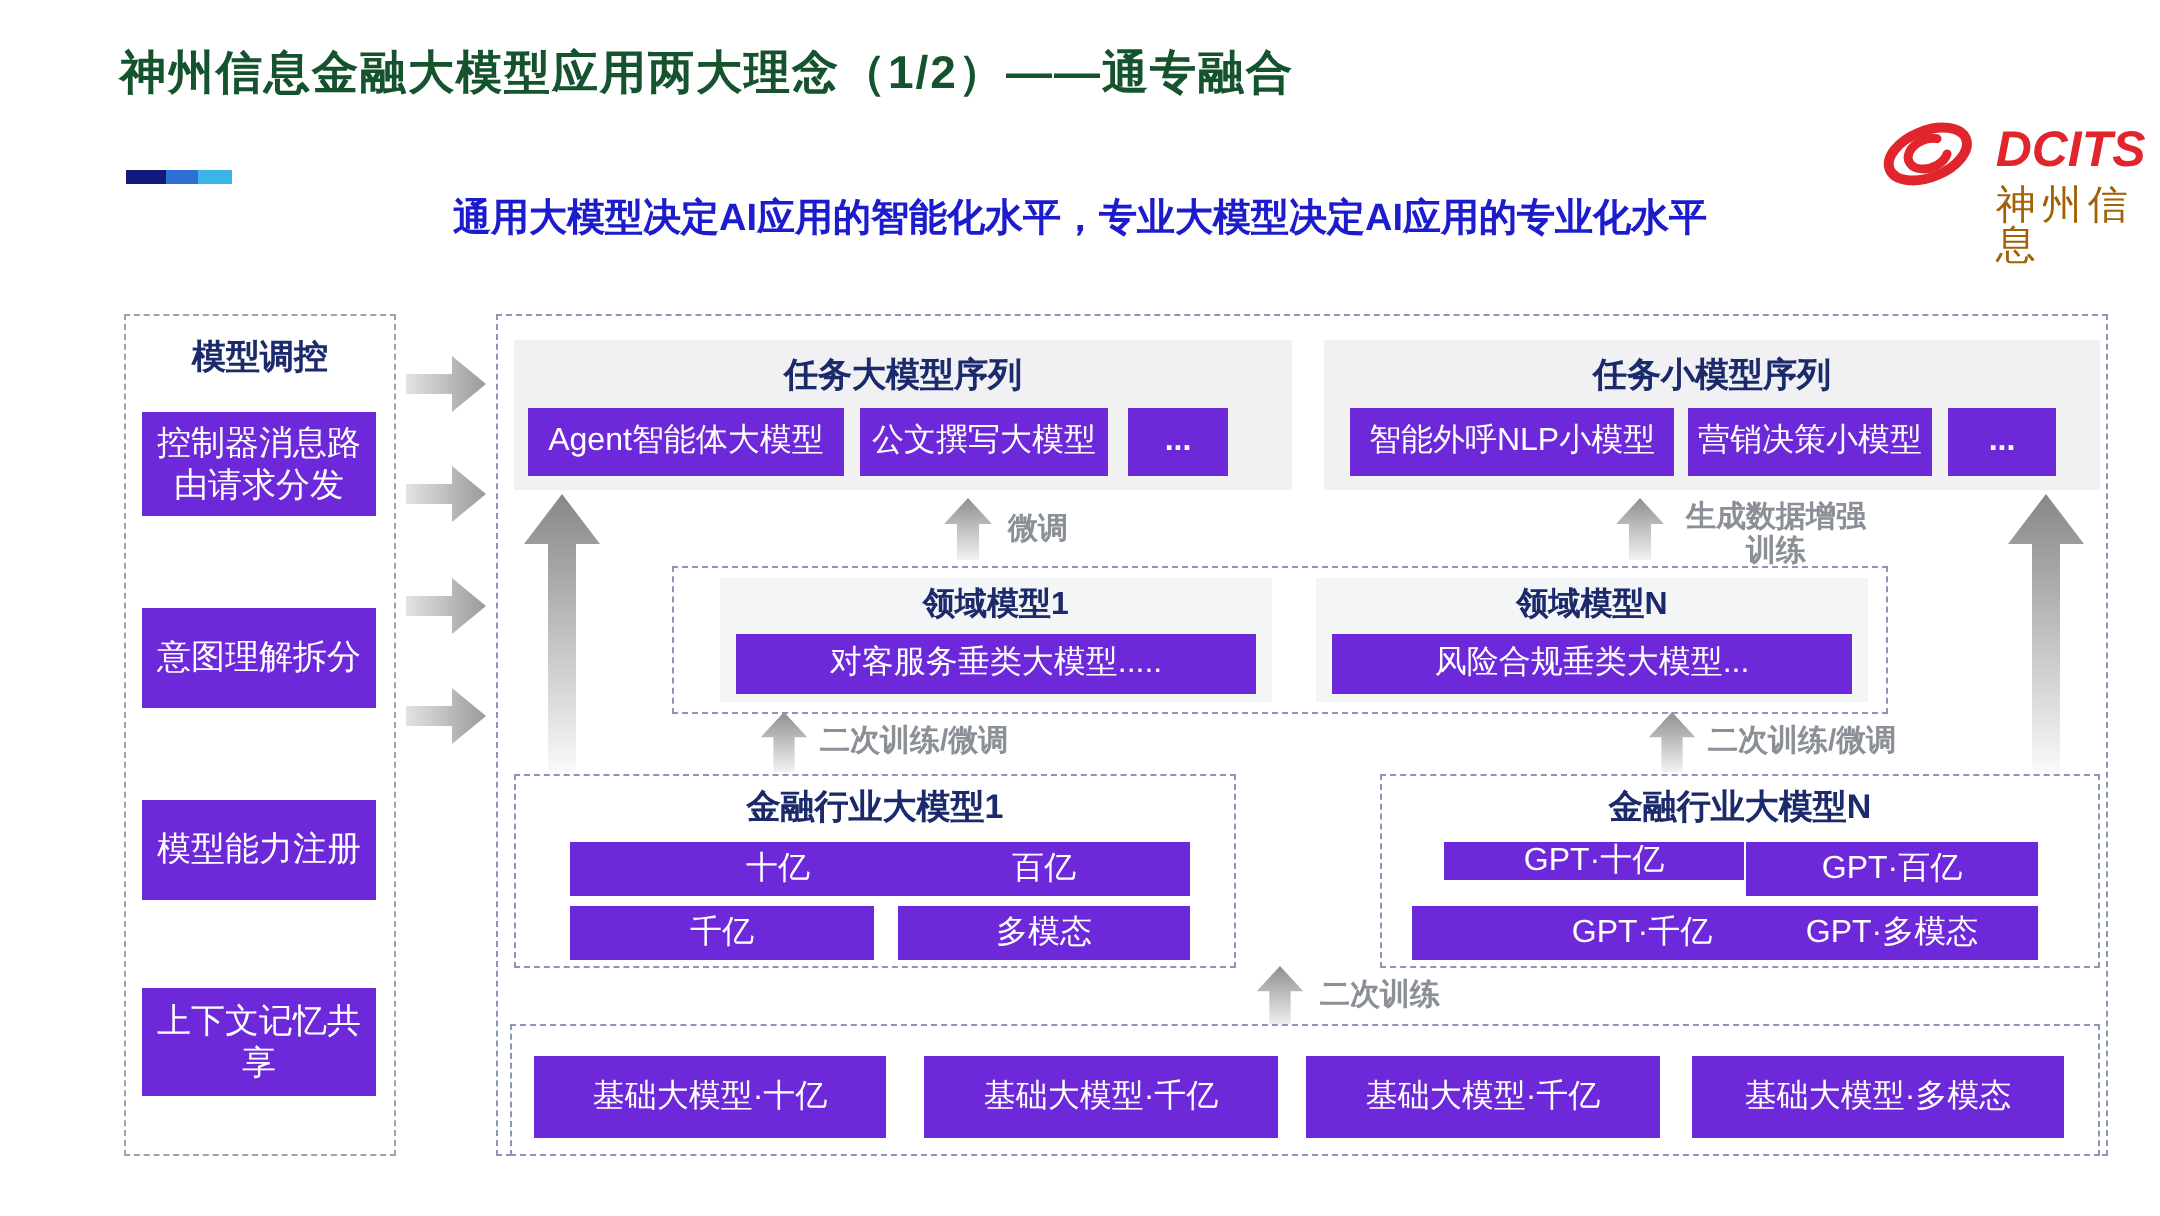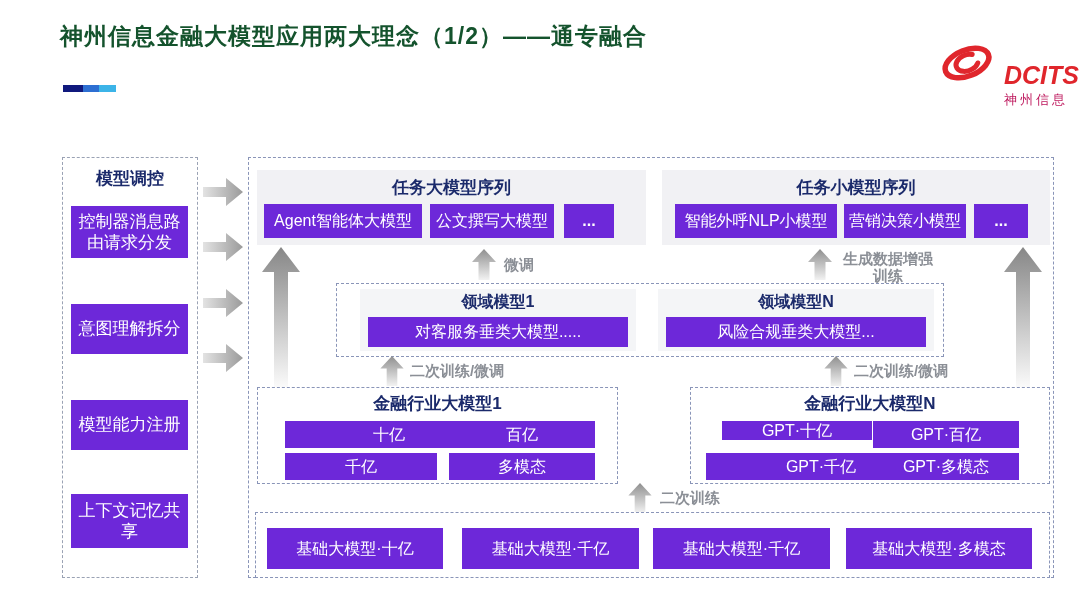--- a/index.html
+++ b/index.html
@@ -4,21 +4,21 @@
 <style>
   html,body{margin:0;padding:0;background:#fff;}
   .stage{position:relative;width:1080px;height:608px;background:#ffffff;overflow:hidden;
          font-family:"Liberation Sans","DejaVu Sans",sans-serif;}
   .abs{position:absolute;}
   .title{font-size:23px;font-weight:800;color:#14532d;white-space:nowrap;letter-spacing:1px;}
   .subtitle{font-size:19px;font-weight:bold;color:#1c1ccd;text-align:center;}
   .bar-seg{display:inline-block;height:7px;vertical-align:top;}
   .logo{display:flex;align-items:center;gap:8px;}
   .logo-en{font-size:25px;font-weight:800;font-style:italic;color:#e0262c;line-height:1;margin-top:43px;}
-  .logo-cn{font-size:13px;color:#be185d;letter-spacing:3px;line-height:1;margin-top:5px;}
+  .logo-cn{font-size:20px;color:#a16207;letter-spacing:3px;line-height:1;margin-top:5px;}
   .dashed{border:1.5px dashed #8a95b8;background:#fff;box-sizing:border-box;}
   .graybox{background:#f1f1f4;}
   .lightbox{background:#f4f5f7;}
   .panel-title{position:absolute;left:0;right:0;text-align:center;color:#1b2a6b;font-weight:bold;}
   .chip{position:absolute;background:#6d28d9;color:#ffffff;display:flex;align-items:center;
         justify-content:center;text-align:center;font-size:16px;line-height:1.25;}
   .flowlabel{position:absolute;color:#8b8f96;font-weight:600;font-size:15px;line-height:1.15;}
   svg{display:block;}
 </style>
 </head>
@@ -52,20 +52,21 @@
       <g transform="rotate(-22 29 25)" fill="none" stroke="#e0262c" stroke-linecap="round">
         <ellipse cx="29" cy="25" rx="23" ry="13" stroke-width="5.5"></ellipse>
         <path d="M37 19 a 11.5 8 0 1 0 2 10" stroke-width="5"></path>
       </g>
     </svg>
     <div>
       <div class="logo-en">DCITS</div>
       <div class="logo-cn">神州信息</div>
     </div>
   </div>
+  <div class="abs subtitle" style="left:140px;top:96px;width:800px;">通用大模型决定AI应用的智能化水平，专业大模型决定AI应用的专业化水平</div>
 
   <div class="abs dashed" style="left:62px;top:157px;width:136px;height:421px;border-color:#9aa2b4;">
     <div class="panel-title" style="top:9px;font-size:17px;">模型调控</div>
     <div class="chip" style="left:8px;top:48px;width:117px;height:52px;font-size:17px;">控制器消息路由请求分发</div>
     <div class="chip" style="left:8px;top:146px;width:117px;height:50px;font-size:17px;">意图理解拆分</div>
     <div class="chip" style="left:8px;top:242px;width:117px;height:50px;font-size:17px;">模型能力注册</div>
     <div class="chip" style="left:8px;top:336px;width:117px;height:54px;font-size:17px;">上下文记忆共享</div>
   </div>
 
   <svg class="abs" style="left:202px;top:177px;" width="42" height="30" viewBox="0 0 40 30">

